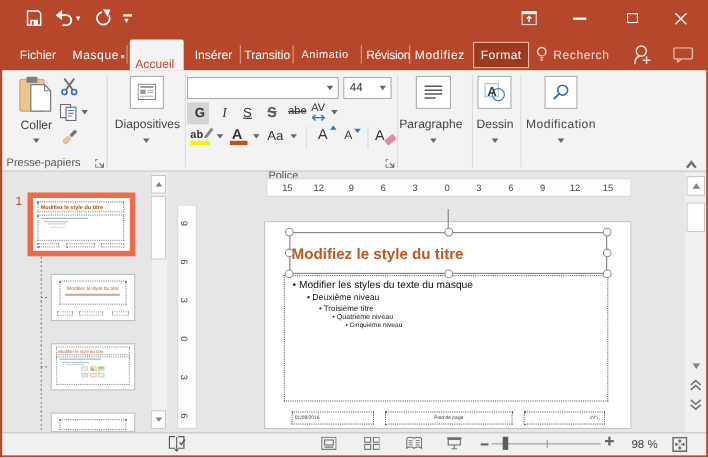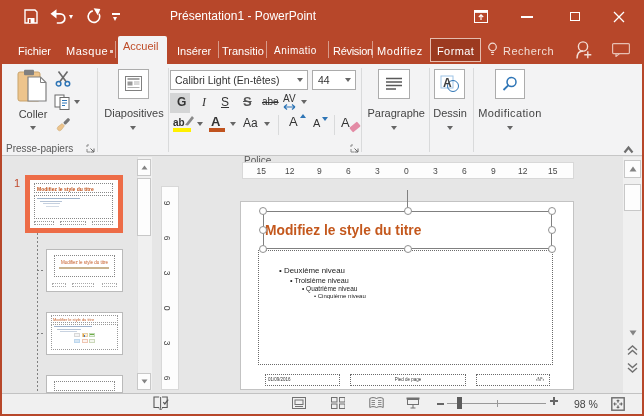--- a/index.html
+++ b/index.html
@@ -31,38 +31,37 @@
   <path d="M5 4.8 H10.2 A 4.6 4.6 0 0 1 10.2 14 H6.8" fill="none" stroke="#fff" stroke-width="1.7"></path>
 </svg>
 <div class="abs caretw" style="left:69px;top:15px;border-left-width:2.5px;border-right-width:2.5px"></div>
 <svg class="abs" style="left:86px;top:8px" width="16" height="16" viewBox="0 0 16 16">
   <path d="M6.8 2.9 A 5.8 5.8 0 1 0 13.1 5.9" fill="none" stroke="#fff" stroke-width="1.6"></path>
   <polygon points="7.6,0.3 14.4,0.9 11.7,7.3" fill="#fff"></polygon>
 </svg>
 <div class="abs" style="left:112px;top:13px;width:8px;height:1.5px;background:#fff"></div>
 <div class="abs caretw" style="left:113px;top:17px;border-left-width:2.5px;border-right-width:2.5px"></div>
 
-<div class="abs wtxt" style="left:170px;top:9px;font-size:12px">Présentation1 - PowerPoint</div>
 
 <svg class="abs" style="left:474px;top:10px" width="14" height="13" viewBox="0 0 14 13">
   <rect x="0.5" y="0.5" width="13" height="12" fill="none" stroke="#fff"></rect>
   <rect x="0.5" y="0.5" width="13" height="2.4" fill="#fff"></rect>
   <path d="M7 10 V5 M4.8 7 L7 4.8 L9.2 7" fill="none" stroke="#fff" stroke-width="1.2"></path>
 </svg>
 <div class="abs" style="left:521px;top:16px;width:12px;height:1.5px;background:#fff"></div>
 <div class="abs" style="left:570px;top:12px;width:10px;height:9px;border:1.2px solid #fff"></div>
 <svg class="abs" style="left:613px;top:11px" width="12" height="12" viewBox="0 0 12 12">
   <path d="M1 1 L11 11 M11 1 L1 11" stroke="#fff" stroke-width="1.3"></path>
 </svg>
 
 <div class="abs" style="left:118px;top:36px;width:49px;height:28px;background:#F3F3F4;border-radius:2px 2px 0 0"></div>
 <div class="abs wtxt" style="left:18px;top:45px;font-size:11px">Fichier</div>
 <div class="abs wtxt" style="left:66px;top:45px;font-size:11px;letter-spacing:0.5px">Masque</div>
 <div class="abs" style="left:110px;top:50px;width:2.5px;height:2.5px;background:#E7C8BD"></div>
-<div class="abs" style="left:123px;top:40px;font-size:11px;color:#BE4B27">Accueil</div>
+<div class="abs" style="left:123px;top:53px;font-size:11px;color:#BE4B27">Accueil</div>
 <div class="abs wtxt" style="left:177px;top:45px;font-size:11px">Insérer</div>
 <div class="abs wtxt" style="left:222px;top:45px;font-size:11px">Transitio</div>
 <div class="abs wtxt" style="left:274px;top:45px;font-size:10px;letter-spacing:0.5px">Animatio</div>
 <div class="abs wtxt" style="left:333px;top:45px;font-size:11px;letter-spacing:-0.3px">Révision</div>
 <div class="abs wtxt" style="left:377px;top:45px;font-size:11px;letter-spacing:0.6px;width:48px;overflow:hidden;white-space:nowrap">Modifiez</div>
 <div class="abs" style="left:218px;top:41px;width:1px;height:17px;background:rgba(255,255,255,.45)"></div>
 <div class="abs" style="left:266px;top:41px;width:1px;height:17px;background:rgba(255,255,255,.45)"></div>
 <div class="abs" style="left:328px;top:41px;width:1px;height:17px;background:rgba(255,255,255,.45)"></div>
 <div class="abs" style="left:372px;top:41px;width:1px;height:17px;background:rgba(255,255,255,.45)"></div>
 <div class="abs" style="left:115px;top:41px;width:1px;height:17px;background:rgba(255,255,255,.45)"></div>
@@ -128,21 +127,20 @@
 <svg class="abs" style="left:125px;top:76px" width="17" height="15" viewBox="0 0 17 15">
   <rect x="0.5" y="0.5" width="16" height="14" fill="#fff" stroke="#808080"></rect>
   <path d="M2.5 3 h12" stroke="#808080" stroke-width="1.4"></path>
   <rect x="2.5" y="5.5" width="5" height="4" fill="#9A9A9A"></rect>
   <path d="M9 6 h5.5 M9 8 h5.5 M2.5 11.5 h12" stroke="#B0B0B0"></path>
 </svg>
 <div class="abs btnlabel" style="left:103px;top:107px;width:62px;text-align:center">Diapositives</div>
 <div class="abs caret" style="left:130px;top:126px"></div>
 
 <div class="abs combobox" style="left:170px;top:70px;width:138px;height:20px"></div>
-<div class="abs" style="left:175px;top:74px;font-size:10.5px;color:#333">Calibri Light (En-têtes)</div>
 <div class="abs caret" style="left:297px;top:78px"></div>
 <div class="abs combobox" style="left:312px;top:70px;width:44px;height:20px"></div>
 <div class="abs" style="left:318px;top:74px;font-size:10.5px;color:#333">44</div>
 <div class="abs caret" style="left:345px;top:78px"></div>
 
 <div class="abs" style="left:170px;top:93px;width:20px;height:20px;background:#D4D5D6"></div>
 <div class="abs" style="left:177px;top:95px;font-size:12px;font-weight:bold;color:#333">G</div>
 <div class="abs" style="left:202px;top:95px;font-size:12px;font-style:italic;font-family:'Liberation Serif',serif;color:#333">I</div>
 <div class="abs" style="left:221px;top:95px;font-size:12px;color:#333;text-decoration:underline">S</div>
 <div class="abs" style="left:243px;top:94px;font-size:13px;font-weight:bold;color:#555;text-decoration:line-through">S</div>
@@ -177,21 +175,21 @@
 <div class="abs glabel" style="left:244px;top:155px">Police</div>
 <svg class="abs" style="left:350px;top:144px" width="9" height="9" viewBox="0 0 9 9">
   <path d="M1 3 V1 H3 M1 5 V8 H4" fill="none" stroke="#888"></path>
   <path d="M4.5 4.5 L8 8 M8 4.5 V8 H4.5" fill="none" stroke="#666"></path>
 </svg>
 
 <div class="abs" style="left:378px;top:69px;width:32px;height:30px;background:#fff;border:1px solid #ACACAC"></div>
 <svg class="abs" style="left:385px;top:77px" width="18" height="14" viewBox="0 0 18 14">
   <path d="M1 1.5 h16 M1 5 h16 M1 8.5 h16 M1 12 h10" stroke="#595959" stroke-width="1.4"></path>
 </svg>
-<div class="abs btnlabel" style="left:363px;top:107px;width:62px;text-align:right">Paragraphe</div>
+<div class="abs btnlabel" style="left:363px;top:107px;width:62px;text-align:left">Paragraphe</div>
 <div class="abs caret" style="left:391px;top:126px"></div>
 
 <div class="abs" style="left:434px;top:69px;width:31px;height:30px;background:#fff;border:1px solid #ACACAC"></div>
 <svg class="abs" style="left:440px;top:75px" width="20" height="18" viewBox="0 0 20 18">
   <rect x="1" y="1" width="12" height="12" fill="none" stroke="#9DC3E6"></rect>
   <circle cx="13" cy="11" r="5.5" fill="none" stroke="#2E75B6"></circle>
   <text x="3" y="12" font-size="12" font-weight="bold" fill="#404040" font-family="Liberation Sans">A</text>
 </svg>
 <div class="abs btnlabel" style="left:428px;top:107px;width:44px;text-align:center">Dessin</div>
 <div class="abs caret" style="left:447px;top:126px"></div>
@@ -275,22 +273,23 @@
 <div class="abs" style="left:242px;top:162px;width:332px;height:17px;background:#FDFDFD;border:1px solid #D8D8D8"></div>
 <div class="abs" style="left:161px;top:186px;width:18px;height:204px;background:#FDFDFD;border:1px solid #D8D8D8"></div>
 
 <div class="abs" style="left:240px;top:201px;width:334px;height:189px;background:#fff;border:1px solid #C3C3C3"></div>
 
 <div class="abs" style="left:263px;top:211px;width:289px;height:38px;border:1px solid #808080"></div>
 <div class="abs" style="left:407px;top:190px;width:1px;height:18px;background:#808080"></div>
 <div class="abs" style="left:265px;top:222.5px;font-size:13.8px;font-weight:bold;color:#C4581D;white-space:nowrap">Modifiez le style du titre</div>
 
 <div class="abs" style="left:258px;top:250px;width:295px;height:115px;border:1px dotted #6a6a6a"></div>
+<div class="abs" style="left:266px;top:253.5px;font-size:9.3px;color:#111;white-space:nowrap">• Modifier les styles du texte du masque</div>
 <div class="abs" style="left:279px;top:265.5px;font-size:7.9px;color:#222;white-space:nowrap">• Deuxième niveau</div>
-<div class="abs" style="left:290px;top:275.5px;font-size:7.2px;color:#222;white-space:nowrap">• Troisième niveau</div>
+<div class="abs" style="left:290px;top:275.5px;font-size:7.2px;color:#222;white-space:nowrap">• Troisième titre</div>
 <div class="abs" style="left:302px;top:285px;font-size:6.5px;color:#222;white-space:nowrap">• Quatrième niveau</div>
 <div class="abs" style="left:314px;top:293px;font-size:6px;color:#222;white-space:nowrap">• Cinquième niveau</div>
 
 <div class="abs" style="left:265px;top:374px;width:75px;height:12px;border:1px dotted #6a6a6a"></div>
 <div class="abs" style="left:268px;top:377px;font-size:4.5px;color:#333">01/09/2016</div>
 <div class="abs" style="left:350px;top:374px;width:116px;height:12px;border:1px dotted #6a6a6a"></div>
 <div class="abs" style="left:350px;top:377px;width:116px;font-size:4.5px;color:#333;text-align:center">Pied de page</div>
 <div class="abs" style="left:476px;top:374px;width:74px;height:12px;border:1px dotted #6a6a6a"></div>
 <div class="abs" style="left:536px;top:377px;font-size:4.5px;color:#333">‹N°›</div>
 

